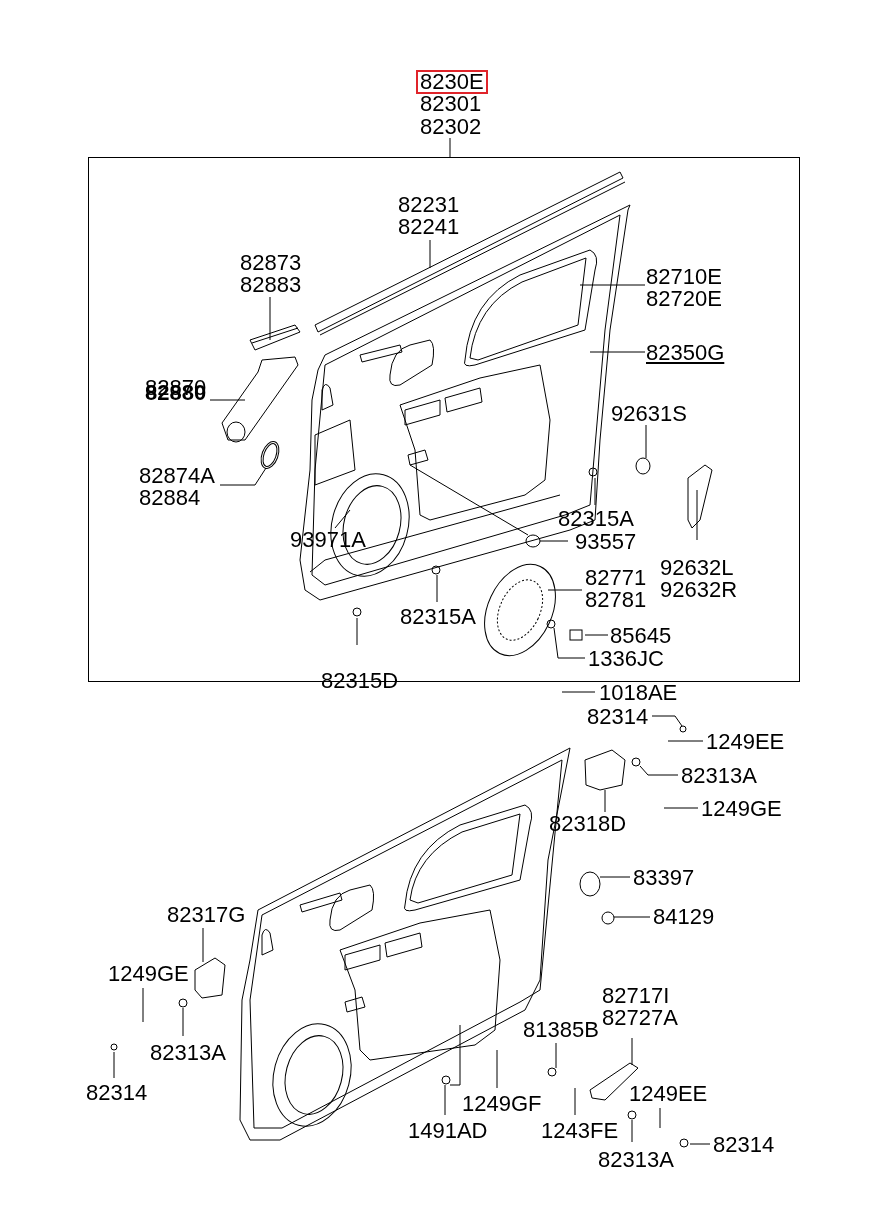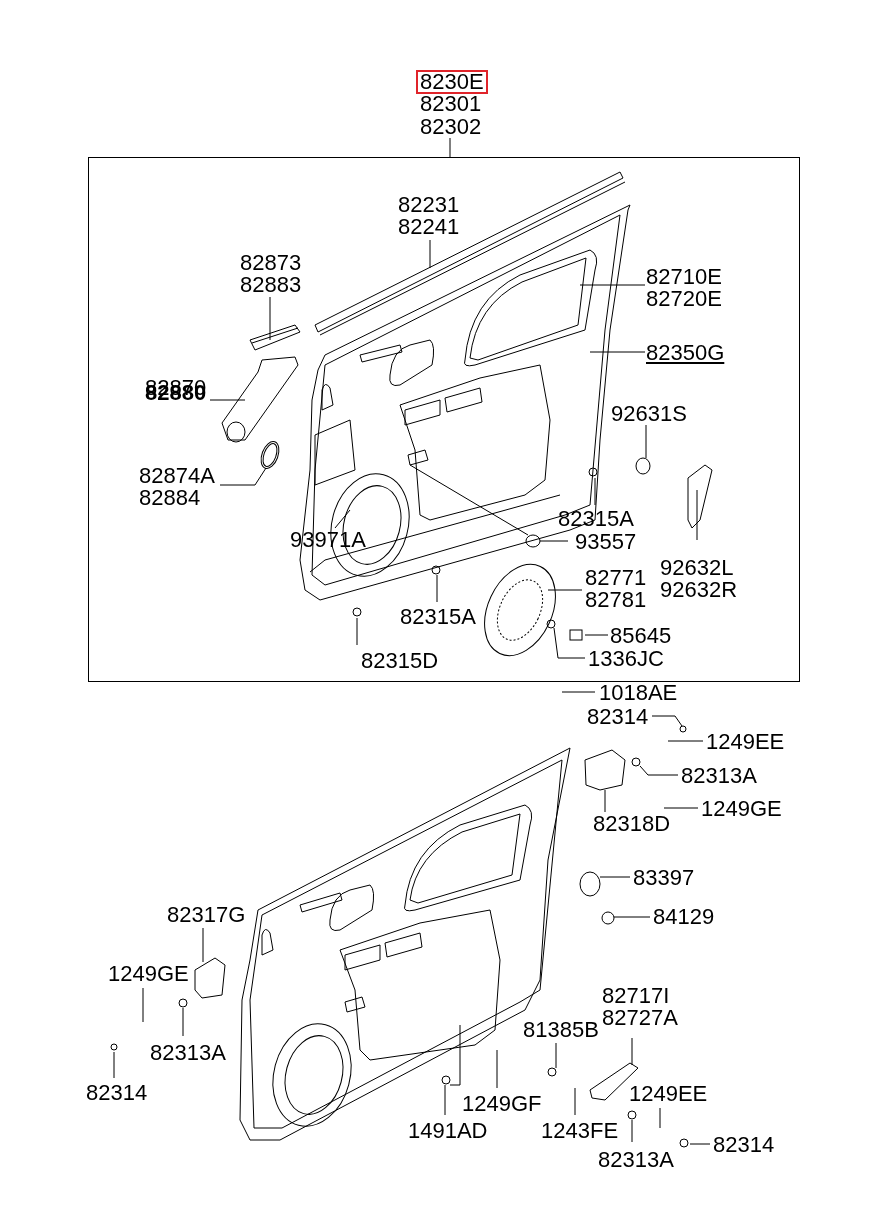--- a/index.html
+++ b/index.html
@@ -158,27 +158,27 @@
 <div class="lbl" style="left:558px;top:508px;">82315A</div>
 <div class="lbl" style="left:290px;top:529px;">93971A</div>
 <div class="lbl" style="left:575px;top:531px;text-align:right;">93557</div>
 <div class="lbl" style="left:660px;top:557px;">92632L</div>
 <div class="lbl" style="left:660px;top:579px;">92632R</div>
 <div class="lbl" style="left:585px;top:567px;">82771</div>
 <div class="lbl" style="left:585px;top:589px;">82781</div>
 <div class="lbl" style="left:400px;top:606px;">82315A</div>
 <div class="lbl" style="left:610px;top:625px;">85645</div>
 <div class="lbl" style="left:588px;top:648px;">1336JC</div>
-<div class="lbl" style="left:321px;top:650px;margin-left:40px;">82315D</div>
+<div class="lbl" style="left:321px;top:670px;">82315D</div>
 
 <div class="lbl" style="left:599px;top:682px;">1018AE</div>
 <div class="lbl" style="left:587px;top:706px;">82314</div>
 <div class="lbl" style="left:706px;top:731px;">1249EE</div>
 <div class="lbl" style="left:681px;top:765px;">82313A</div>
-<div class="lbl" style="left:593px;top:813px;text-align:right;">82318D</div>
+<div class="lbl" style="left:549px;top:813px;text-align:right;">82318D</div>
 <div class="lbl" style="left:701px;top:798px;">1249GE</div>
 <div class="lbl" style="left:633px;top:867px;text-align:right;">83397</div>
 <div class="lbl" style="left:653px;top:906px;">84129</div>
 <div class="lbl" style="left:167px;top:904px;">82317G</div>
 <div class="lbl" style="left:108px;top:963px;">1249GE</div>
 <div class="lbl" style="left:602px;top:985px;">82717I</div>
 <div class="lbl" style="left:602px;top:1007px;">82727A</div>
 <div class="lbl" style="left:523px;top:1019px;">81385B</div>
 <div class="lbl" style="left:150px;top:1042px;">82313A</div>
 <div class="lbl" style="left:629px;top:1083px;">1249EE</div>

